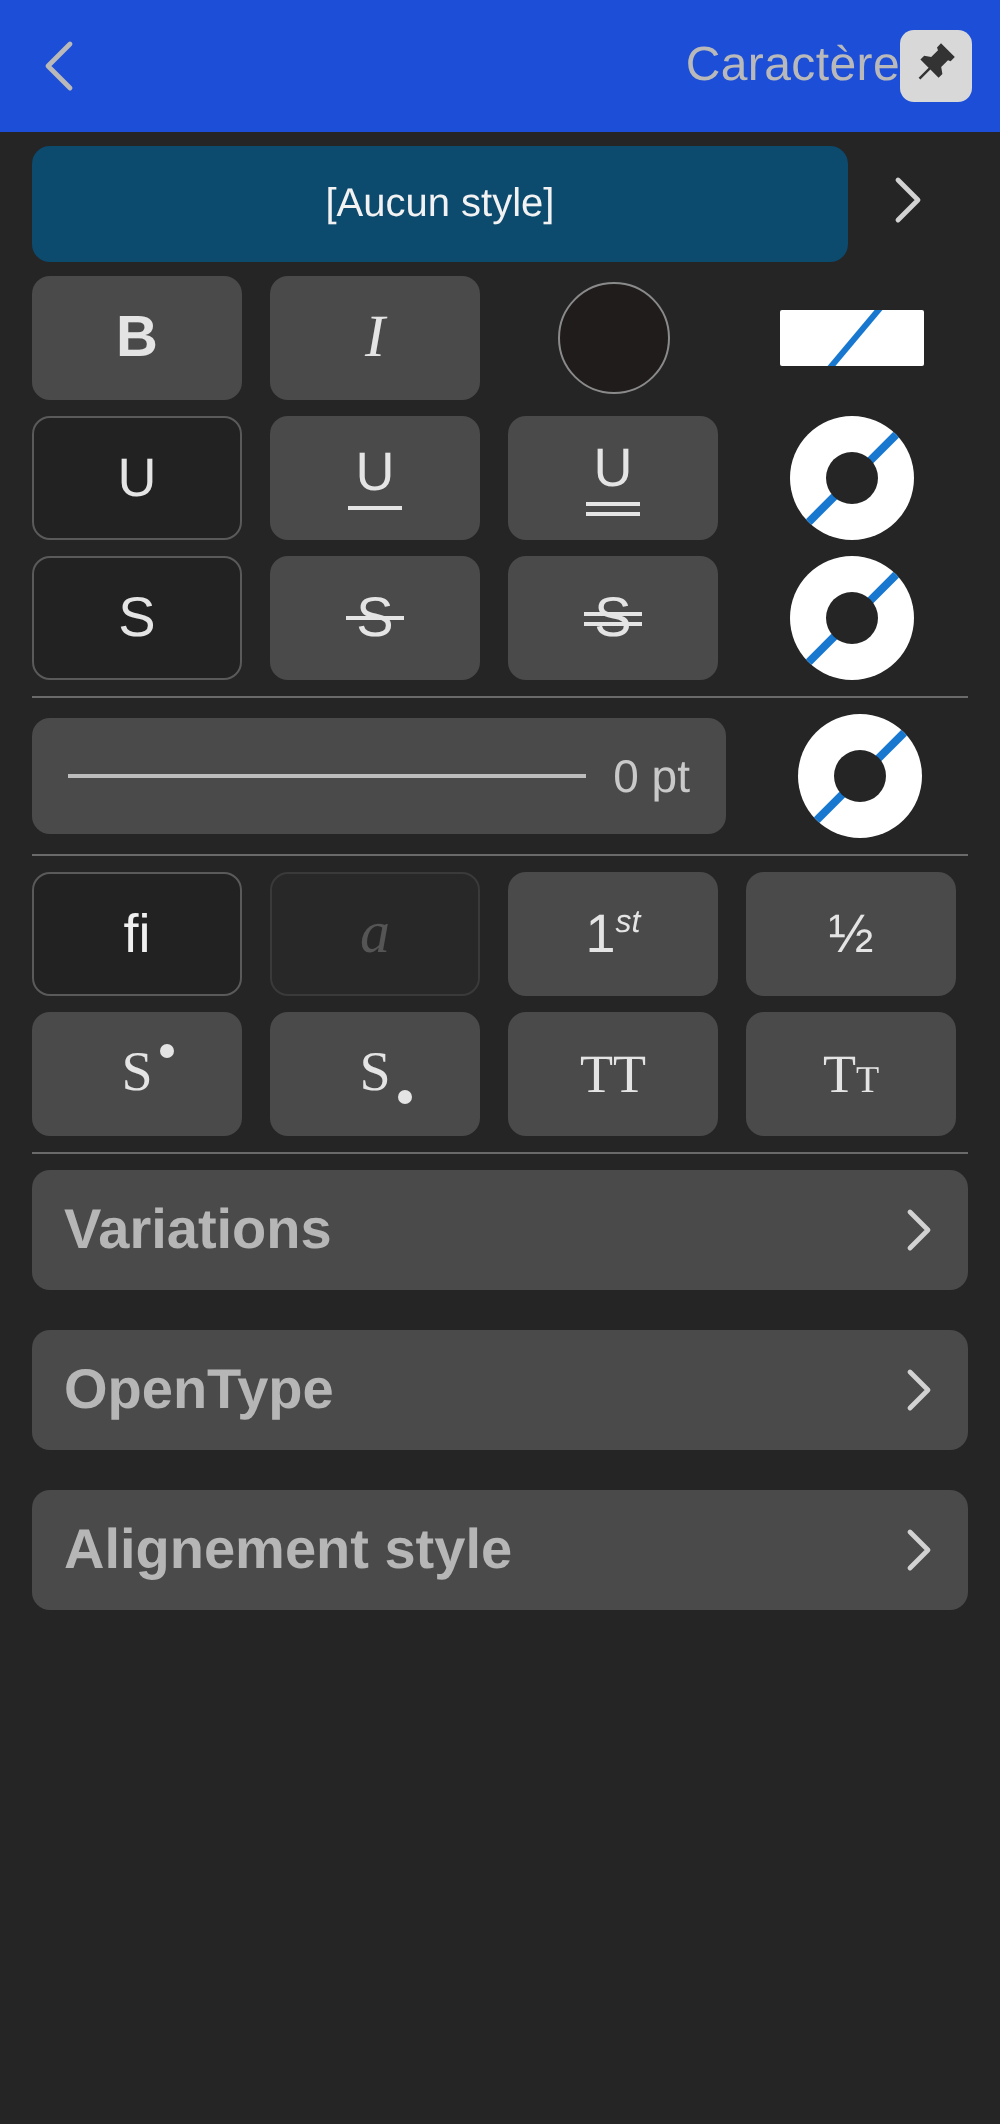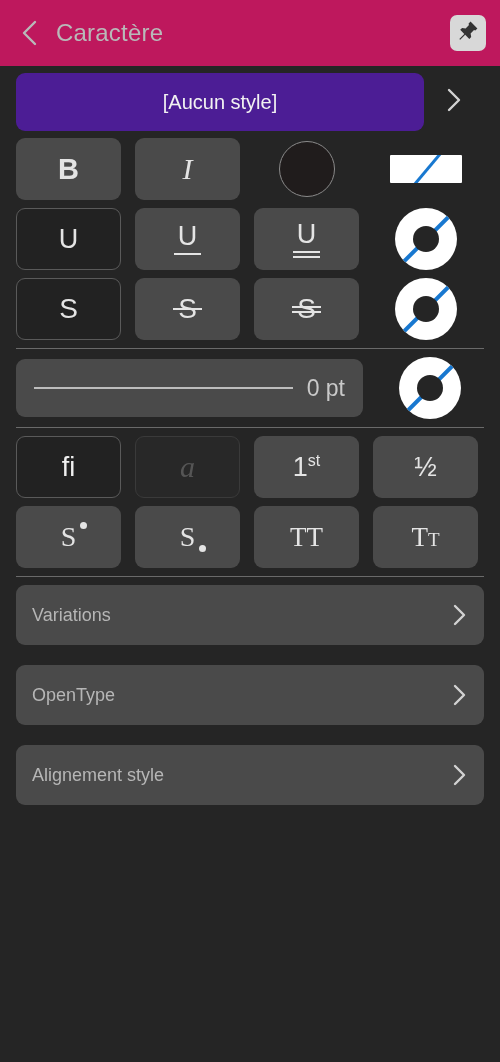--- a/index.html
+++ b/index.html
@@ -7,25 +7,26 @@
   body {
     background:#252525;
     font-family:"Liberation Sans", sans-serif;
     overflow:hidden;
     -webkit-font-smoothing:antialiased;
   }
 
   
   .header {
     height:66px;
-    background:#be185d;
+    background:#1d4ed8;
     display:flex;
     align-items:center;
     padding:0 14px 0 16px;
     position:relative;
+    text-align:right;
   }
   .back-chevron {
     width:26px; height:34px;
     display:flex; align-items:center; justify-content:center;
     flex:0 0 auto;
     cursor:pointer;
   }
   .back-chevron svg { display:block; }
   .header-title {
     font-size:24px;
@@ -46,21 +47,21 @@
   
   .style-row {
     height:72px;
     display:flex;
     align-items:center;
     padding:0 16px;
   }
   .style-btn {
     flex:1 1 auto;
     height:58px;
-    background:#4c1d95;
+    background:#0c4a6e;
     border-radius:9px;
     display:flex;
     align-items:center;
     justify-content:center;
     cursor:pointer;
   }
   .style-btn-label {
     font-size:20px;
     color:#f2f2f2;
   }
@@ -125,21 +126,21 @@
   .s-strike { position:relative; font-size:28px; color:#e4e4e4; line-height:1; }
   .s-strike .bar {
     position:absolute; left:-5px; right:-5px; height:2px; background:#e4e4e4;
     top:50%; transform:translateY(-50%);
   }
   .s-strike .bar.b1 { top:42%; }
   .s-strike .bar.b2 { top:62%; }
   .fi-txt { font-size:27px; color:#f0f0f0; }
   .a-script { font-family:"Liberation Serif", serif; font-style:italic; font-size:30px; }
   .ord { font-size:27px; color:#e4e4e4; line-height:1; }
-  .ord sup { font-size:16px; vertical-align:super; }
+  .ord sup { font-size:16px; vertical-align:super;font-style:italic; }
   .frac { font-size:27px; color:#e4e4e4; }
   .sup-dot { position:relative; font-size:28px; color:#e4e4e4; font-family:"Liberation Serif", serif; }
   .sup-dot .dot {
     position:absolute; width:7px; height:7px; border-radius:50%;
     background:#e4e4e4; right:-11px; top:1px;
   }
   .sub-dot { position:relative; font-size:28px; color:#e4e4e4; font-family:"Liberation Serif", serif; }
   .sub-dot .dot {
     position:absolute; width:7px; height:7px; border-radius:50%;
     background:#e4e4e4; right:-11px; bottom:1px;
@@ -235,22 +236,23 @@
     background:#4a4a4a;
     border-radius:9px;
     display:flex;
     align-items:center;
     padding:0 16px;
     margin-bottom:20px;
     cursor:pointer;
   }
   .list-label {
     flex:1 1 auto;
-    font-size:18px;
+    font-size:28px;
     color:#b6b6b6;
+    font-weight:bold;
   }
   .list-chevron { display:flex; align-items:center; }
 </style>
 </head>
 <body>
 
 <div class="header">
   <div class="back-chevron">
     <span>
       <svg width="17" height="28" viewBox="0 0 17 28">

